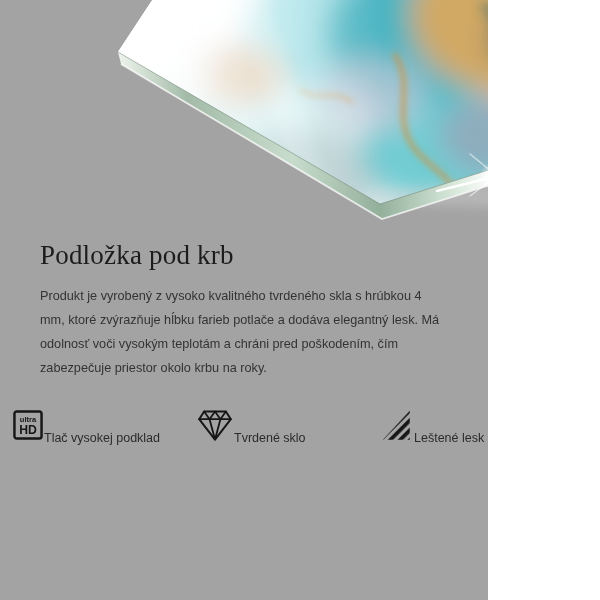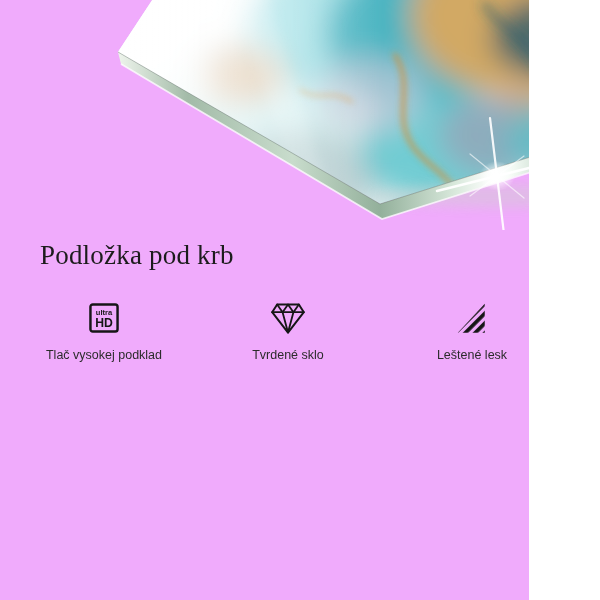--- a/index.html
+++ b/index.html
@@ -1,26 +1,26 @@
 <!DOCTYPE html>
 <html><head>
 <meta charset="utf-8">
 <style>
   html,body{margin:0;padding:0;background:#fff;}
-  .page{position:relative;width:529px;height:600px;background:#f0abfc;overflow:hidden;
+  .page{position:relative;width:488px;height:600px;background:#a3a3a3;overflow:hidden;
         font-family:"Liberation Sans","DejaVu Sans",sans-serif;}
   .hero{position:relative;width:600px;height:230px;overflow:hidden;}
   .hero svg{display:block;width:600px;height:230px;}
   .content{padding:0 40px;}
   h1.title{margin:8px 0 0;font-weight:400;font-size:27px;line-height:35px;color:#1c1c1c;
            font-family:"Liberation Serif","DejaVu Serif",serif;letter-spacing:.2px;}
   p.desc{margin:11px 0 0;max-width:545px;font-size:12.7px;line-height:24px;color:#333;}
   .features{margin-top:24px;margin-left:-28px;width:552px;display:grid;
             grid-template-columns:repeat(3,184px);row-gap:14px;}
-  .feature{display:flex;flex-direction:column;align-items:center;}
+  .feature{display:flex;flex-direction:row;align-items:flex-end;}
   .icon-box{height:42px;display:flex;align-items:center;justify-content:center;}
   .f-label{margin-top:9px;font-size:12.5px;line-height:15px;color:#2b2b2b;text-align:center;}
   .ico{stroke:#161616;fill:none;stroke-linecap:round;stroke-linejoin:round;}
 </style>
 </head>
 <body>
 
 <div class="page">
 
   <div class="hero">
@@ -114,20 +114,21 @@
         <circle cx="497" cy="176" r="3.2" fill="#ffffff"></circle>
       </g>
     </svg>
   </div>
 
   <div class="content">
     <h1 class="title">
       <span>Podložka pod krb</span><br>
     </h1>
 
+    <p class="desc">Produkt je vyrobený z vysoko kvalitného tvrdeného skla s hrúbkou 4 mm, ktoré zvýrazňuje hĺbku farieb potlače a dodáva elegantný lesk. Má odolnosť voči vysokým teplotám a chráni pred poškodením, čím zabezpečuje priestor okolo krbu na roky.</p>
 
     <div class="features">
 
 
       <div class="feature">
         <div class="icon-box">
           <svg width="32" height="32" viewBox="0 0 34 34" class="ico">
             <rect x="2.6" y="2.6" width="28.8" height="28.8" rx="2.5" stroke-width="2.6"></rect>
             <text x="17" y="13.8" text-anchor="middle" font-size="8" font-weight="700" fill="#161616" stroke="none" font-family="Liberation Sans, DejaVu Sans, sans-serif">ultra</text>
             <text x="17" y="26.4" text-anchor="middle" font-size="13" font-weight="700" fill="#161616" stroke="none" font-family="Liberation Sans, DejaVu Sans, sans-serif">HD</text>

